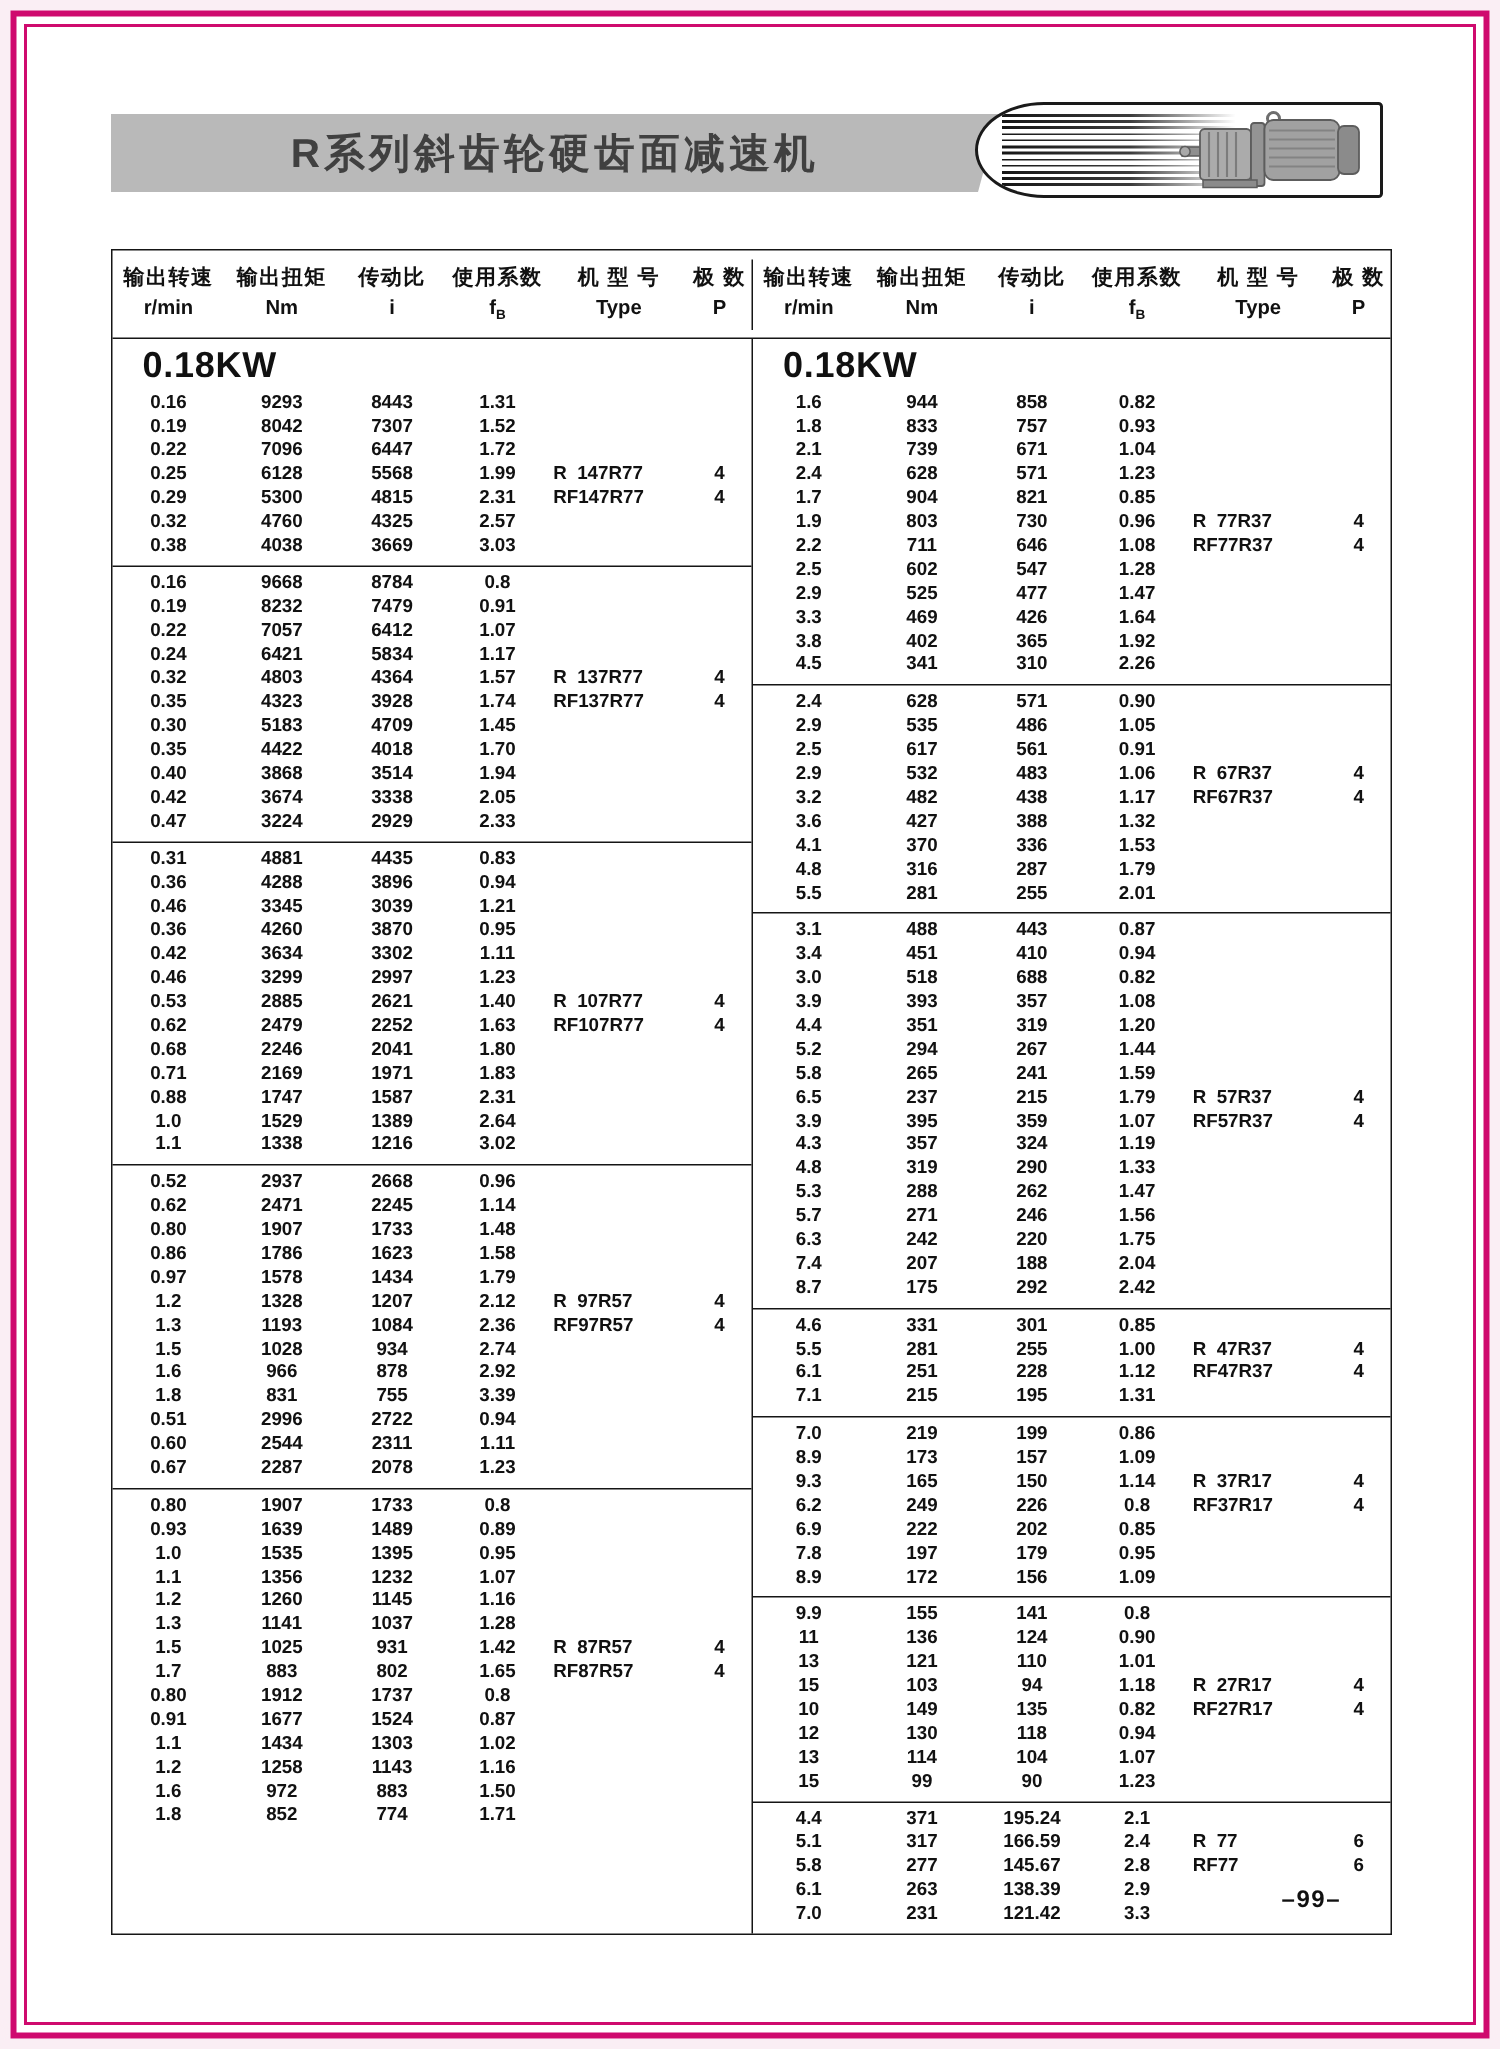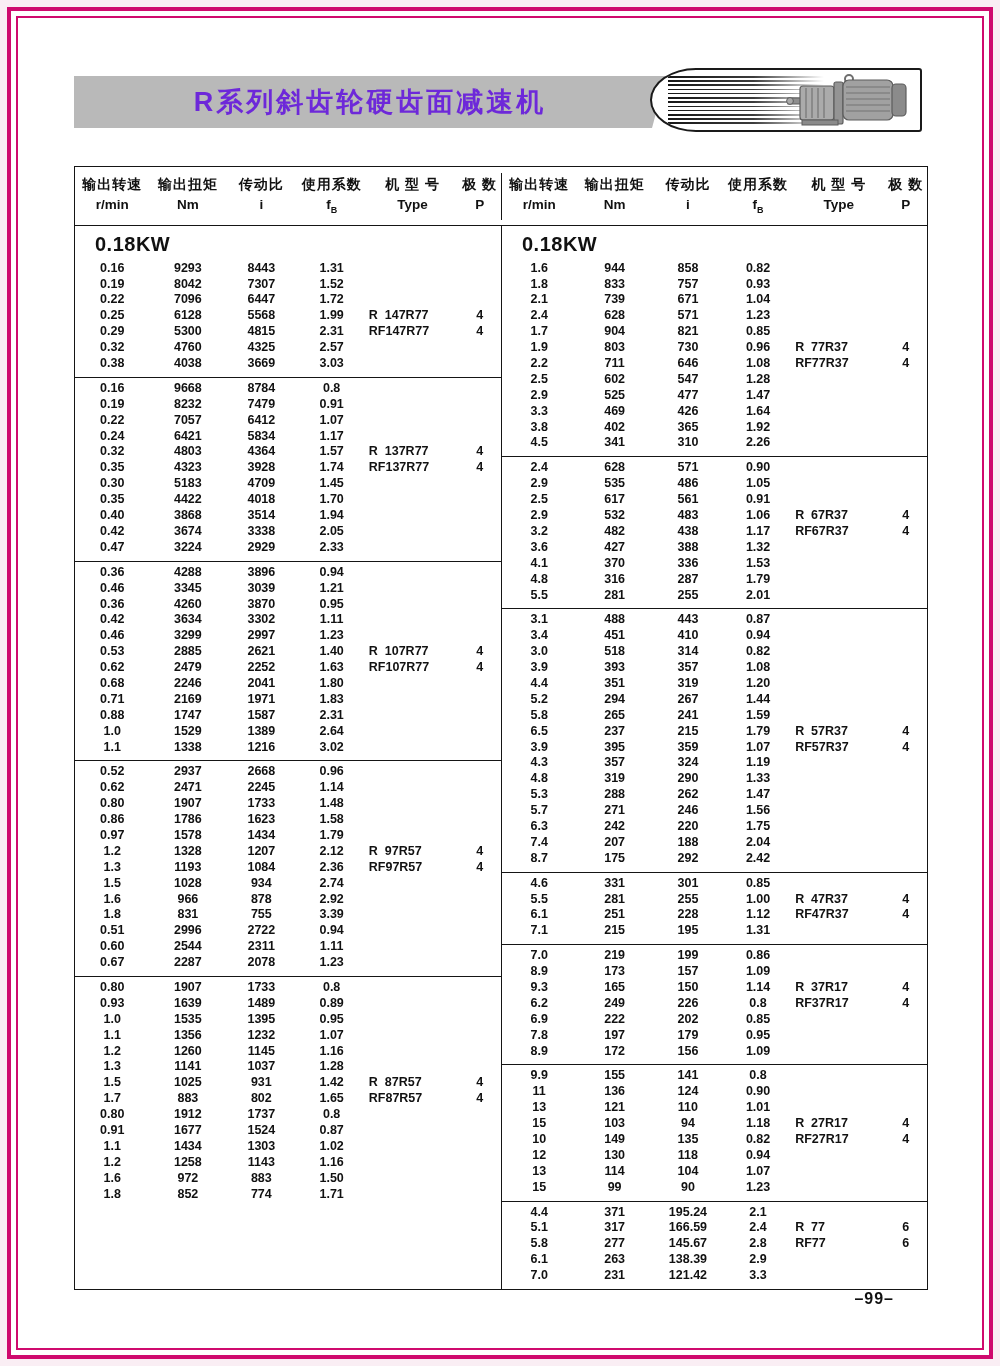--- a/index.html
+++ b/index.html
@@ -28,21 +28,21 @@
   }
   
   .banner-row{ position:relative; height:66px; margin-bottom:32px; }
   .banner-bg{
     position:absolute; left:0; top:8px; width:592px; height:52px;
     background:#b9b9b9;
     clip-path:polygon(0 0,100% 0,calc(100% - 14px) 100%,0 100%);
     display:flex; align-items:center; justify-content:center;
   }
   .banner-bg h1{
-    margin:0; font-size:27px; font-weight:bold; letter-spacing:3px; color:#6d28d9;
+    margin:0; font-size:27px; font-weight:bold; letter-spacing:3px; color:#404040;
   }
   .banner-art{
     position:absolute; left:576px; top:0; width:272px; height:64px;
     background:#fff; border:2.5px solid #1a1a1a; box-sizing:border-box;
     border-top-left-radius:46px 32px; border-bottom-left-radius:46px 32px;
     border-top-right-radius:3px; border-bottom-right-radius:3px;
     overflow:hidden;
   }
   .speedlines{
     position:absolute; left:16px; top:6px; bottom:6px; width:190px;
@@ -71,38 +71,38 @@
   }
   .hrow span{ text-align:center; }
   .hrow-cn{ font-weight:bold; font-size:14px; letter-spacing:1px; line-height:22px;}
   .hrow-unit{ font-weight:bold; font-size:13.5px; line-height:20px;}
   .hrow-unit sub{ font-size:9px; }
   
   .tbody{ display:flex; align-items:stretch; }
   .half{ width:50%; box-sizing:border-box; display:flex; flex-direction:column; }
   .half + .half{ border-left:1.6px solid #151515; }
   .power-label{
-    font-size:20px; font-weight:bold; letter-spacing:.5px;
+    font-size:24px; font-weight:bold; letter-spacing:.5px;
     padding:6px 0 2px 20px; height:24px; line-height:24px;
   }
   .block{ padding:3px 0 5px 0; }
   .block + .block{ border-top:1.6px solid #151515; }
   .half-right .block:first-of-type{ padding-top:6px; }
   .row{
     display:grid;
     grid-template-columns:17.5% 18% 16.5% 16.5% 21.5% 10%;
     height:15.9px; line-height:15.9px;
     font-size:12.5px; font-weight:bold;
   }
   .cell{ text-align:center; white-space:pre; }
   .cell.c-type{ text-align:left; padding-left:2px; }
   
   .pageno{
     position:absolute; right:88px; top:1240px;
-    font-size:16px; font-weight:bold; letter-spacing:1px;margin-top:32px;
+    font-size:16px; font-weight:bold; letter-spacing:1px;
   }
 </style>
 </head>
 <body>
 
 <div class="frame-outer">
   <div class="frame-inner">
     <div class="content">
 
       <div class="banner-row">
@@ -331,20 +331,28 @@
                   <span class="cell c-speed">0.47</span>
                   <span class="cell c-torque">3224</span>
                   <span class="cell c-ratio">2929</span>
                   <span class="cell c-fb">2.33</span>
                   <span class="cell c-type"></span>
                   <span class="cell c-p"></span>
                 </div>
               </div>
               <div class="block">
                 <div class="row">
+                  <span class="cell c-speed">0.31</span>
+                  <span class="cell c-torque">4881</span>
+                  <span class="cell c-ratio">4435</span>
+                  <span class="cell c-fb">0.83</span>
+                  <span class="cell c-type"></span>
+                  <span class="cell c-p"></span>
+                </div>
+                <div class="row">
                   <span class="cell c-speed">0.36</span>
                   <span class="cell c-torque">4288</span>
                   <span class="cell c-ratio">3896</span>
                   <span class="cell c-fb">0.94</span>
                   <span class="cell c-type"></span>
                   <span class="cell c-p"></span>
                 </div>
                 <div class="row">
                   <span class="cell c-speed">0.46</span>
                   <span class="cell c-torque">3345</span>
@@ -842,21 +850,21 @@
                   <span class="cell c-speed">3.4</span>
                   <span class="cell c-torque">451</span>
                   <span class="cell c-ratio">410</span>
                   <span class="cell c-fb">0.94</span>
                   <span class="cell c-type"></span>
                   <span class="cell c-p"></span>
                 </div>
                 <div class="row">
                   <span class="cell c-speed">3.0</span>
                   <span class="cell c-torque">518</span>
-                  <span class="cell c-ratio">314</span>
+                  <span class="cell c-ratio">688</span>
                   <span class="cell c-fb">0.82</span>
                   <span class="cell c-type"></span>
                   <span class="cell c-p"></span>
                 </div>
                 <div class="row">
                   <span class="cell c-speed">3.9</span>
                   <span class="cell c-torque">393</span>
                   <span class="cell c-ratio">357</span>
                   <span class="cell c-fb">1.08</span>
                   <span class="cell c-type"></span>

